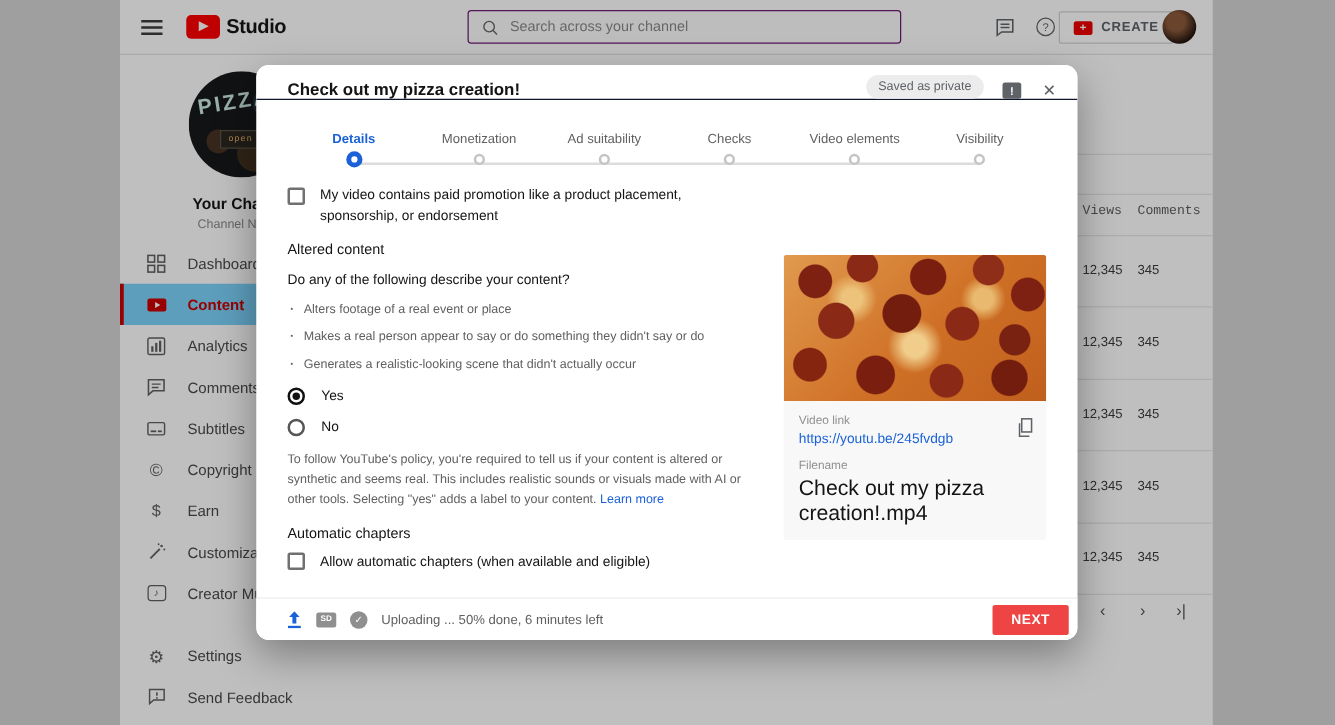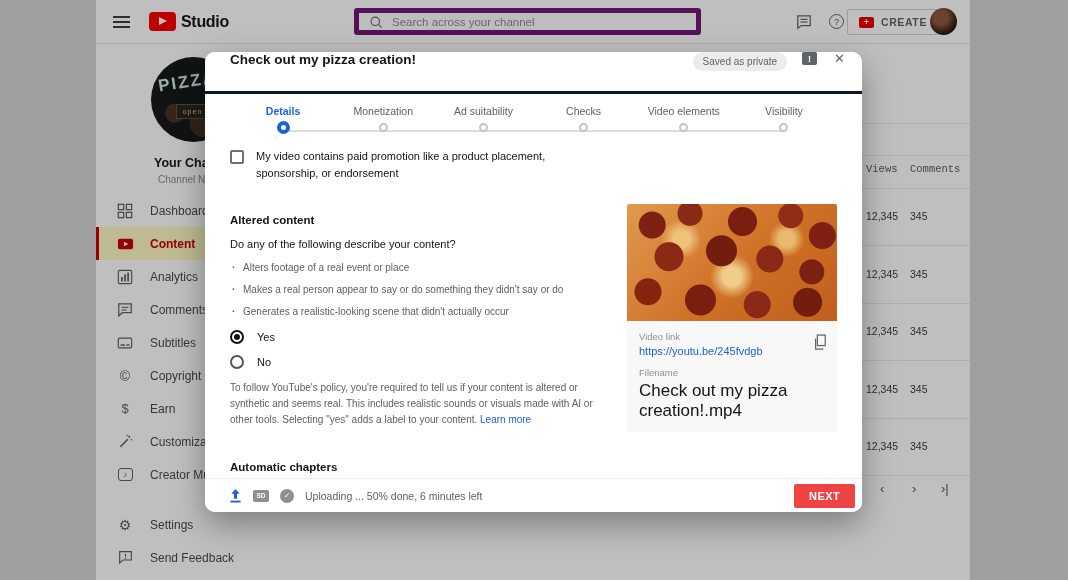--- a/index.html
+++ b/index.html
@@ -10,21 +10,21 @@
   
   .app { position:absolute; left:96px; top:0; width:874px; height:580px; background:#fff; }
   .topbar { position:absolute; top:0; left:0; right:0; height:44px; background:#fff; border-bottom:1px solid #e4e4e4; }
   .hamburger { position:absolute; left:17px; top:16px; width:17px; display:flex; flex-direction:column; gap:3px; cursor:pointer; }
   .hamburger span { display:block; height:2px; background:#3c3c3c; }
   .logo { position:absolute; left:53px; top:12px; display:flex; align-items:center; gap:5px; }
   .logo-mark { width:27px; height:19px; background:#f00; border-radius:4px; position:relative; }
   .logo-mark::after { content:""; position:absolute; left:10px; top:5px;
      border-left:8px solid #fff; border-top:4.5px solid transparent; border-bottom:4.5px solid transparent; }
   .logo-text { font-size:16px; font-weight:700; color:#161616; letter-spacing:-0.3px; }
-  .search { position:absolute; left:258px; top:8px; width:347px; height:27px; border:5px solid #701a75;
+  .search { position:absolute; left:278px; top:8px; width:347px; height:27px; border:1px solid #701a75;
             border-radius:3px; background:#fcfcfc; display:flex; align-items:center; padding:0 10px; gap:9px; }
   .search-ph { font-size:11.5px; color:#8a8a8a; }
   .tb-ic { position:absolute; top:14px; }
   .help-icon { left:733px; width:15px; height:15px; border:1.5px solid #5f6368; border-radius:50%;
                color:#5f6368; font-size:9px; display:flex; align-items:center; justify-content:center; }
   .create-btn { position:absolute; left:751px; top:9px; height:26px; padding:0 11px; border:1px solid #d2d2d2;
                 border-radius:2px; background:#fff; display:flex; align-items:center; gap:7px; cursor:pointer; }
   .create-ic { position:relative; width:15px; height:11px; background:#e00; border-radius:2px;
                color:#fff; font-size:9px; font-weight:700; display:flex; align-items:center; justify-content:center; }
   .create-label { font-size:10.5px; color:#5f6368; font-weight:600; letter-spacing:.6px; }
@@ -44,40 +44,40 @@
      display:flex; align-items:center; justify-content:center; letter-spacing:1px; }
   .ch-name { position:absolute; left:58px; top:112px; font-size:12.5px; font-weight:700; color:#161616; white-space:nowrap; }
   .ch-meta { position:absolute; left:62px; top:130px; font-size:10px; color:#8a8a8a; white-space:nowrap; }
   .nav { position:absolute; left:0; top:150px; width:176px; }
   .nav-item { position:relative; height:33px; display:flex; align-items:center; padding-left:20px; gap:16px; cursor:pointer; }
   .nav-ic { width:18px; height:18px; display:flex; align-items:center; justify-content:center;
             color:#606060; font-size:13px; flex:none; }
   .icon-box { width:15px; height:13px; border:1.3px solid #606060; border-radius:3px; font-size:8px;
               color:#606060; display:flex; align-items:center; justify-content:center; }
   .nav-label { font-size:12px; font-weight:500; color:#4a4a4a; white-space:nowrap; }
-  .nav-item.active { background:#fef9c3; }
+  .nav-item.active { background:#7dd3fc; }
   .nav-item.active::before { content:""; position:absolute; left:0; top:0; bottom:0; width:3px; background:#c00; }
   .nav-item.active .nav-label { color:#c00; font-weight:700; }
   .nav-gap { height:17px; }
 
   
   .bg-page { position:absolute; left:176px; top:44px; right:0; bottom:0; background:#fff; }
   .hline { position:absolute; left:0; right:0; height:1px; background:#e8e8e8; }
   .bg-col { position:absolute; top:119px; font-size:10.5px; color:#606060;font-family:Liberation Mono, monospace; }
   .bg-cell { position:absolute; font-size:10.5px; color:#3c3c3c; }
   .pg-btn { position:absolute; top:437px; font-size:13px; color:#555; cursor:pointer; }
 
   
   .scrim { position:absolute; inset:0; background:rgba(0,0,0,0.25); }
 
   
   .dialog { position:absolute; left:205px; top:52px; width:657px; height:460px; background:#fff;
             border-radius:10px; box-shadow:0 12px 32px rgba(0,0,0,0.35); overflow:hidden; }
-  .dlg-header { position:absolute; top:0; left:0; right:0; height:42px; display:flex; align-items:flex-start;
-                padding:0 17px 0 25px; border-bottom:3px solid #0f172a; background:#fff; }
+  .dlg-header { position:absolute; top:0; left:0; right:0; height:28px; display:flex; align-items:flex-end;
+                padding:0 17px 0 25px; border-bottom:1px solid #0f172a; background:#fff; }
   .dlg-title { font-size:13.5px; font-weight:700; color:#141414; flex:1; }
   .badge { background:#ececec; color:#5f6368; font-size:10px; padding:4px 10px; border-radius:12px; margin-right:15px; }
   .fb-icon { width:15px; height:13px; background:#5f6368; border-radius:2px; position:relative; margin-right:17px; cursor:pointer; }
   .fb-icon::after { content:"!"; color:#fff; font-size:9px; font-weight:700; position:absolute;
                     left:50%; top:50%; transform:translate(-50%,-54%); }
   .close-icon { font-size:13px; color:#5f6368; cursor:pointer; line-height:1; }
 
   .stepper { position:absolute; top:42px; left:0; right:0; height:50px; padding:0 28px; }
   .steps { display:flex; height:100%; }
   .step { flex:1; position:relative; text-align:center; padding-top:11px; cursor:pointer; }
@@ -87,21 +87,21 @@
   .dot { position:relative; z-index:1; width:9px; height:9px; border:2px solid #c4c4c4; background:#fff;
          border-radius:50%; margin:6px auto 0; }
   .step.active .dot { width:13px; height:13px; border:4px solid #1b62d8; margin-top:4px; }
 
   .dlg-body { position:absolute; top:92px; left:25px; right:25px; bottom:34px; }
   .cb-row { display:flex; gap:12px; margin-top:4px; width:380px; }
   .cb-box { flex:none; width:14px; height:14px; border:2px solid #707070; border-radius:2px; margin-top:2px; cursor:pointer; }
   .cb-label { font-size:11px; line-height:1.55; color:#141414; max-width:345px; }
   .helper { margin-top:7px; font-size:10px; line-height:1.62; color:#606060; width:382px; }
   .tlink { color:#1b62d8; cursor:pointer; }
-  .sec-h { margin-top:32px; font-size:11.5px; font-weight:700; color:#141414; }
+  .sec-h { margin-top:12px; font-size:11.5px; font-weight:400; color:#141414; }
   .question { margin-top:12px; font-size:11px; color:#141414; }
   .bullets { margin-top:7px; }
   .bullet { position:relative; padding-left:13px; font-size:10px; color:#606060; line-height:2.2; }
   .bullet::before { content:"\00B7"; position:absolute; left:2px; font-weight:700; }
   .radio-row { display:flex; align-items:center; gap:13px; height:23px; margin-top:2px; cursor:pointer; }
   .radio { width:14px; height:14px; border:2px solid #555; border-radius:50%; position:relative; flex:none; }
   .radio.checked { border-color:#111; }
   .radio.checked::after { content:""; position:absolute; inset:2px; background:#111; border-radius:50%; }
   .radio-label { font-size:11px; color:#141414; }
   .policy { margin-top:7px; font-size:10px; line-height:1.62; color:#606060; width:388px; }

